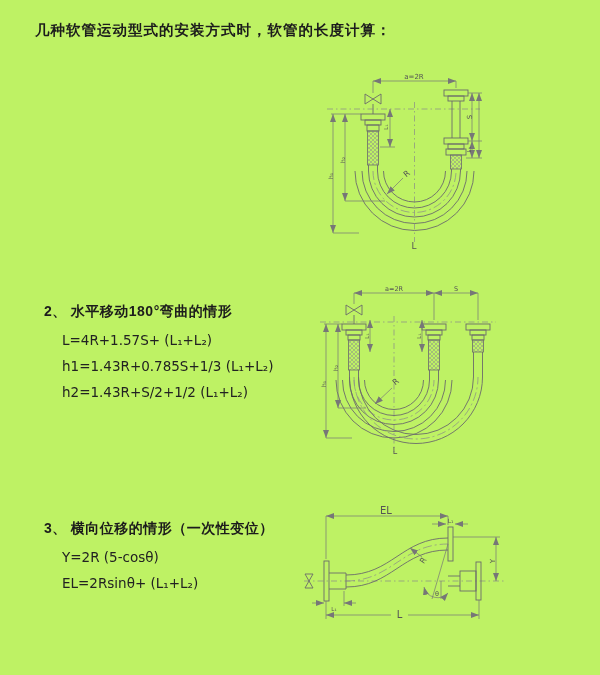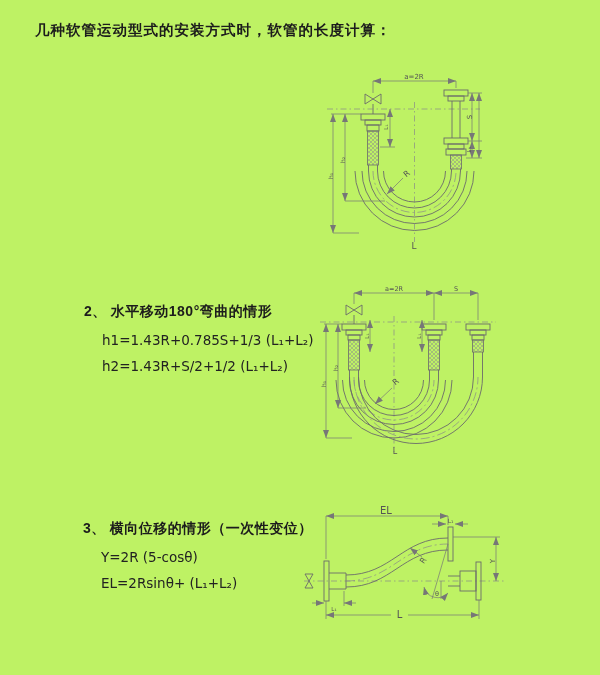--- a/index.html
+++ b/index.html
@@ -6,22 +6,22 @@
   .page{
     position:relative;width:600px;height:675px;background:#bef264;overflow:hidden;
     font-family:"Liberation Sans","DejaVu Sans",sans-serif;color:#1c1c1c;
   }
   .doc-title{
     position:absolute;left:35px;top:21px;font-size:14.5px;font-weight:700;
     letter-spacing:1px;white-space:nowrap;
   }
   .section{position:absolute;left:44px;width:275px;}
   .sec-1{top:103px;}
-  .sec-2{top:301px;margin-left:40px;}
-  .sec-3{top:518px;margin-left:39px;}
+  .sec-2{top:301px;}
+  .sec-3{top:518px;}
   .sec-heading{font-size:14px;font-weight:700;letter-spacing:0.5px;line-height:21px;margin-bottom:5px;white-space:nowrap;}
   .sec-num{margin-right:4px;}
   .formula{
     font-family:"DejaVu Sans",sans-serif;font-size:13.5px;line-height:26px;height:26px;
     padding-left:18px;white-space:nowrap;color:#222;
   }
   svg{position:absolute;overflow:visible;}
   svg text{font-family:"DejaVu Sans",sans-serif;fill:#555;}
   .draw{stroke:#6b6b6b;stroke-width:0.9;fill:none;}
   .draw-thin{stroke:#777;stroke-width:0.7;fill:none;}
@@ -44,20 +44,21 @@
         <path d="M0,4 L4,0 M0,0 L4,4" stroke="#8d8d8d" stroke-width="0.5"></path>
       </pattern>
     </defs>
   </svg>
 
   <div class="doc-title">几种软管运动型式的安装方式时，软管的长度计算：</div>
 
 
   <div class="section sec-2">
     <div class="sec-heading"><span class="sec-num">2、</span><span>水平移动180°弯曲的情形</span></div>
+    <div class="formula">L=4R+1.57S+ (L₁+L₂)</div>
     <div class="formula">h1=1.43R+0.785S+1/3 (L₁+L₂)</div>
     <div class="formula">h2=1.43R+S/2+1/2 (L₁+L₂)</div>
   </div>
 
   <div class="section sec-3">
     <div class="sec-heading"><span class="sec-num">3、</span><span>横向位移的情形（一次性变位）</span></div>
     <div class="formula">Y=2R (5-cosθ)</div>
     <div class="formula">EL=2Rsinθ+ (L₁+L₂)</div>
   </div>
 

